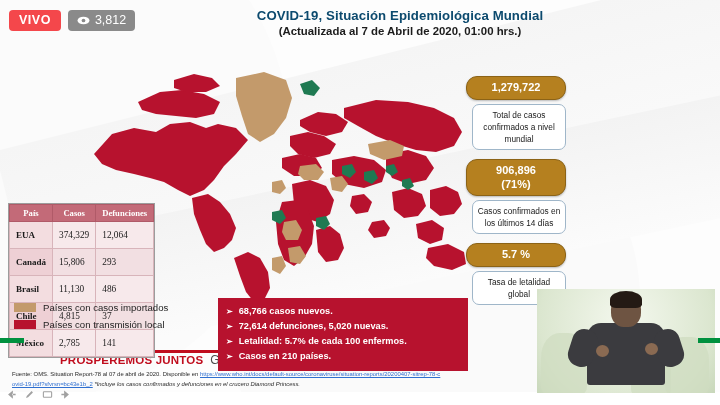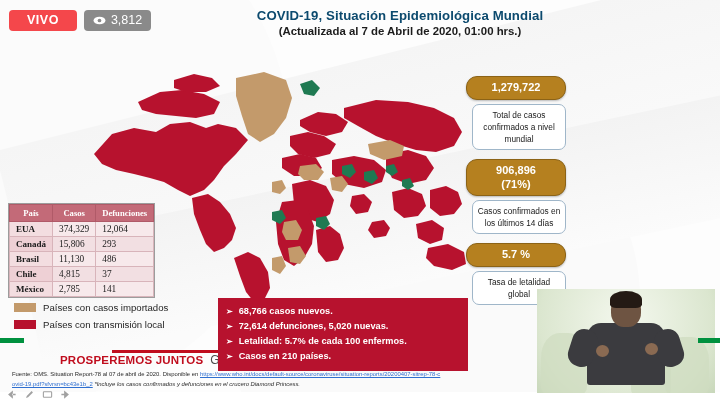--- a/index.html
+++ b/index.html
@@ -19,21 +19,21 @@
          transform:rotate(-12deg); background:linear-gradient(180deg,#f3f3f3,#fbfbfb); }
   .sw3 { width:520px; height:520px; border-radius:50%; right:430px; top:-120px;
          background:#fbfbfb; }
   .sw4 { width:420px; height:420px; border-radius:50%; right:80px; top:90px;
          background:#fafafa; }
 
   
   .badges { position:absolute; left:9px; top:10px; display:flex; gap:7px; z-index:40; }
   .vivo {
     background:#f4474b; color:#fff; font-weight:bold; font-size:12.5px;
-    letter-spacing:.5px; padding:4px 18px; border-radius:4px; line-height:1;
+    letter-spacing:.5px; padding:4px 10px; border-radius:4px; line-height:1;
     display:flex; align-items:center;
   }
   .views {
     background:#8a8a8a; color:#fff; font-size:12.5px; padding:4px 9px;
     border-radius:4px; display:flex; align-items:center; gap:5px; line-height:1;
   }
   .eye { width:13px; height:9px; display:block; }
 
   
   .title-wrap { position:absolute; left:205px; top:8px; width:390px; text-align:center; z-index:30; }
@@ -44,21 +44,21 @@
   .map { position:absolute; left:86px; top:62px; width:400px; height:245px; z-index:10; }
   .map svg { width:100%; height:100%; display:block; }
 
   
   .tablebox { position:absolute; left:8px; top:203px; z-index:35; border:1px solid #9c9c9c; }
   table { border-collapse:collapse; font-size:9.3px; background:#fff; }
   th {
     background:#c36a78; color:#fff; font-weight:bold; font-size:8.6px;
     padding:3px 6px; border:1px solid #b05a68; font-family:"Liberation Serif", serif;margin-top:45px;
   }
-  td { padding:2px 6px; border:1px solid #d8b4ba; font-family:"Liberation Serif", serif; color:#1a1a1a; }
+  td { padding:8px 6px; border:1px solid #d8b4ba; font-family:"Liberation Serif", serif; color:#1a1a1a; }
   td.country { font-weight:bold; text-align:left; background:#f3dde0; font-size:9px; }
   td.num { text-align:left; background:#f7e9eb; }
   tr:nth-child(even) td.country { background:#eed0d5; }
   tr:nth-child(even) td.num { background:#f2dfe2; }
 
   
   .legend { position:absolute; left:14px; top:302px; z-index:35; font-size:9.6px; color:#1f1f1f; }
   .lgrow { display:flex; align-items:center; gap:7px; margin-bottom:6px; }
   .sw { width:22px; height:9px; display:block; }
   .sw-imported { background:#c39a6b; }

